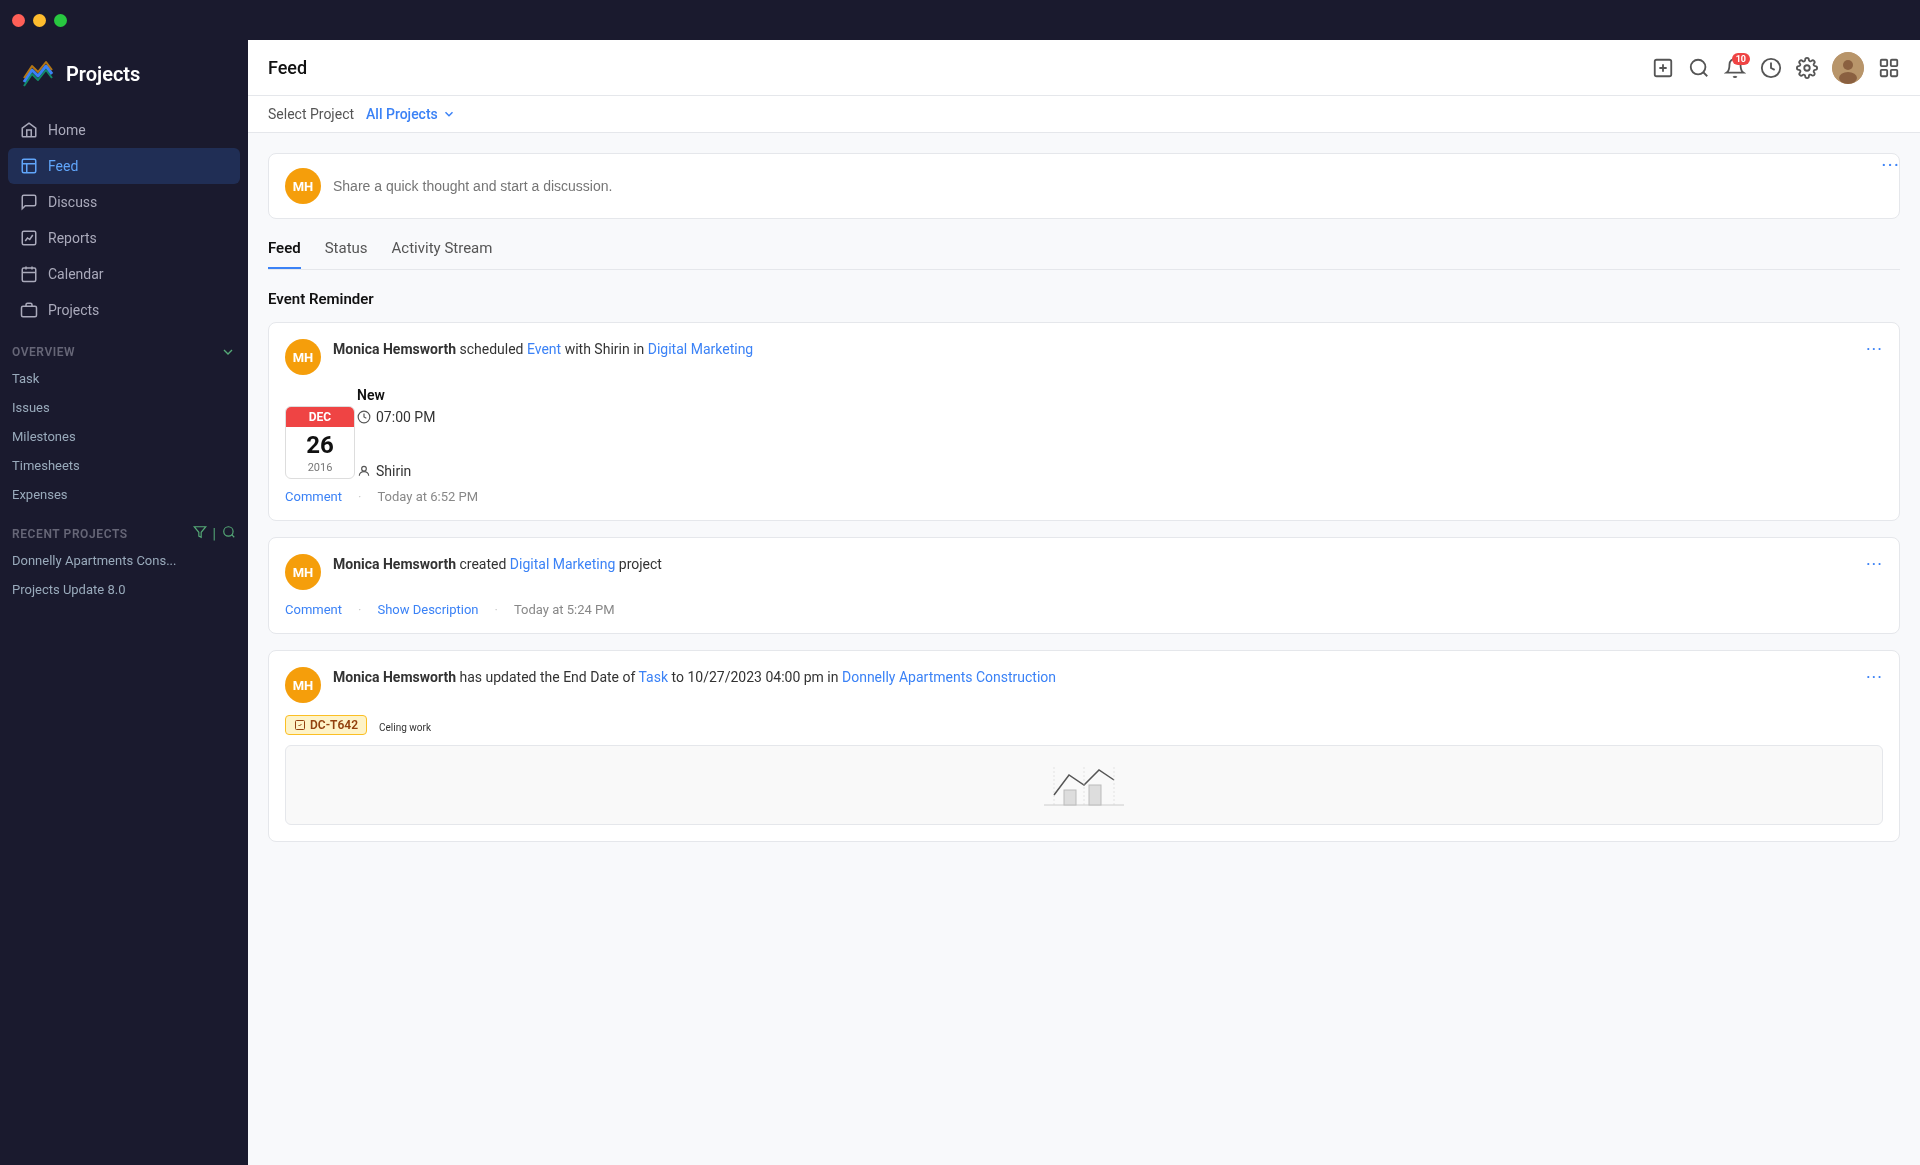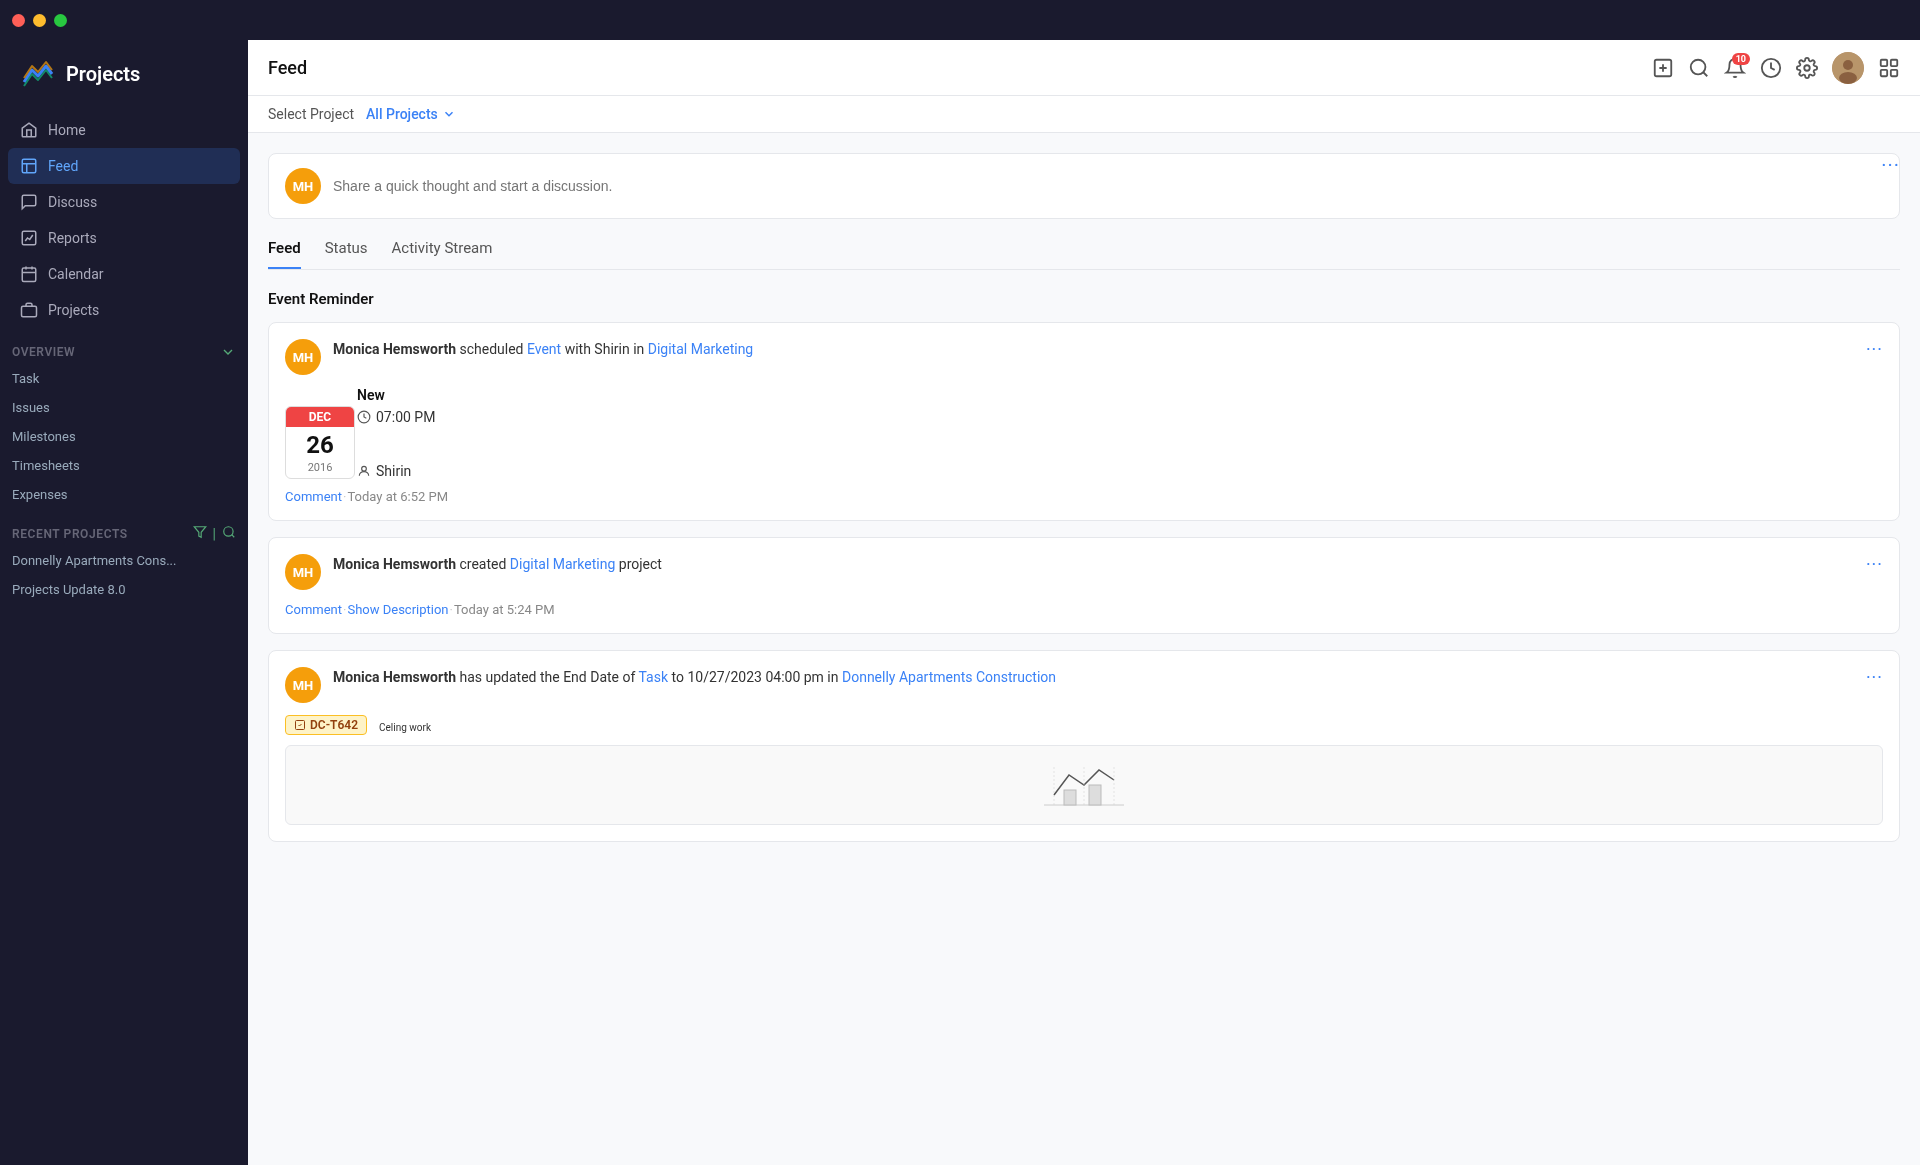--- a/index.html
+++ b/index.html
@@ -87,21 +87,21 @@
     .event-card { display: flex; align-items: flex-end; gap: 2px; margin-bottom: 10px; }
     .event-date-block { background: #fff; border: 1px solid #ddd; border-radius: 6px; overflow: hidden; min-width: 70px; text-align: center; }
     .event-date-month { background: #ef4444; color: #fff; font-size: 12px; font-weight: 700; padding: 3px 0; text-transform: uppercase; }
     .event-date-day { font-size: 24px; font-weight: 700; color: #111; padding: 4px 12px 2px; }
     .event-date-year { font-size: 11px; color: #777; padding-bottom: 4px; }
     .event-details { display: flex; flex-direction: column; gap: 6px; }
     .event-status { font-size: 14px; font-weight: 600; color: #111; }
     .event-time { font-size: 14px; color: #333; display: flex; align-items: center; gap: 5px; }
     .event-person { font-size: 14px; color: #333; display: flex; align-items: center; gap: 5px; margin-top: 32px; }
 
-    .feed-card-footer { display: flex; align-items: center; gap: 1px; font-size: 13px; color: #888; margin-top: 10px; }
+    .feed-card-footer { display: flex; align-items: center; gap: 16px; font-size: 13px; color: #888; margin-top: 10px; }
     .feed-card-footer a { color: #3b82f6; cursor: pointer; text-decoration: none; }
     .feed-card-footer .dot { color: #ccc; }
 
     
     .task-badge { background: #fef3c7; border: 1px solid #fbbf24; color: #92400e; font-size: 12px; font-weight: 600; border-radius: 4px; padding: 2px 8px; display: inline-flex; align-items: center; gap: 4px; }
 
     
     .drawing-thumb { margin-top: 10px; border: 1px solid #e5e7eb; border-radius: 6px; height: 80px; overflow: hidden; background: #f9f9f9; display: flex; align-items: center; justify-content: center; }
 
     

